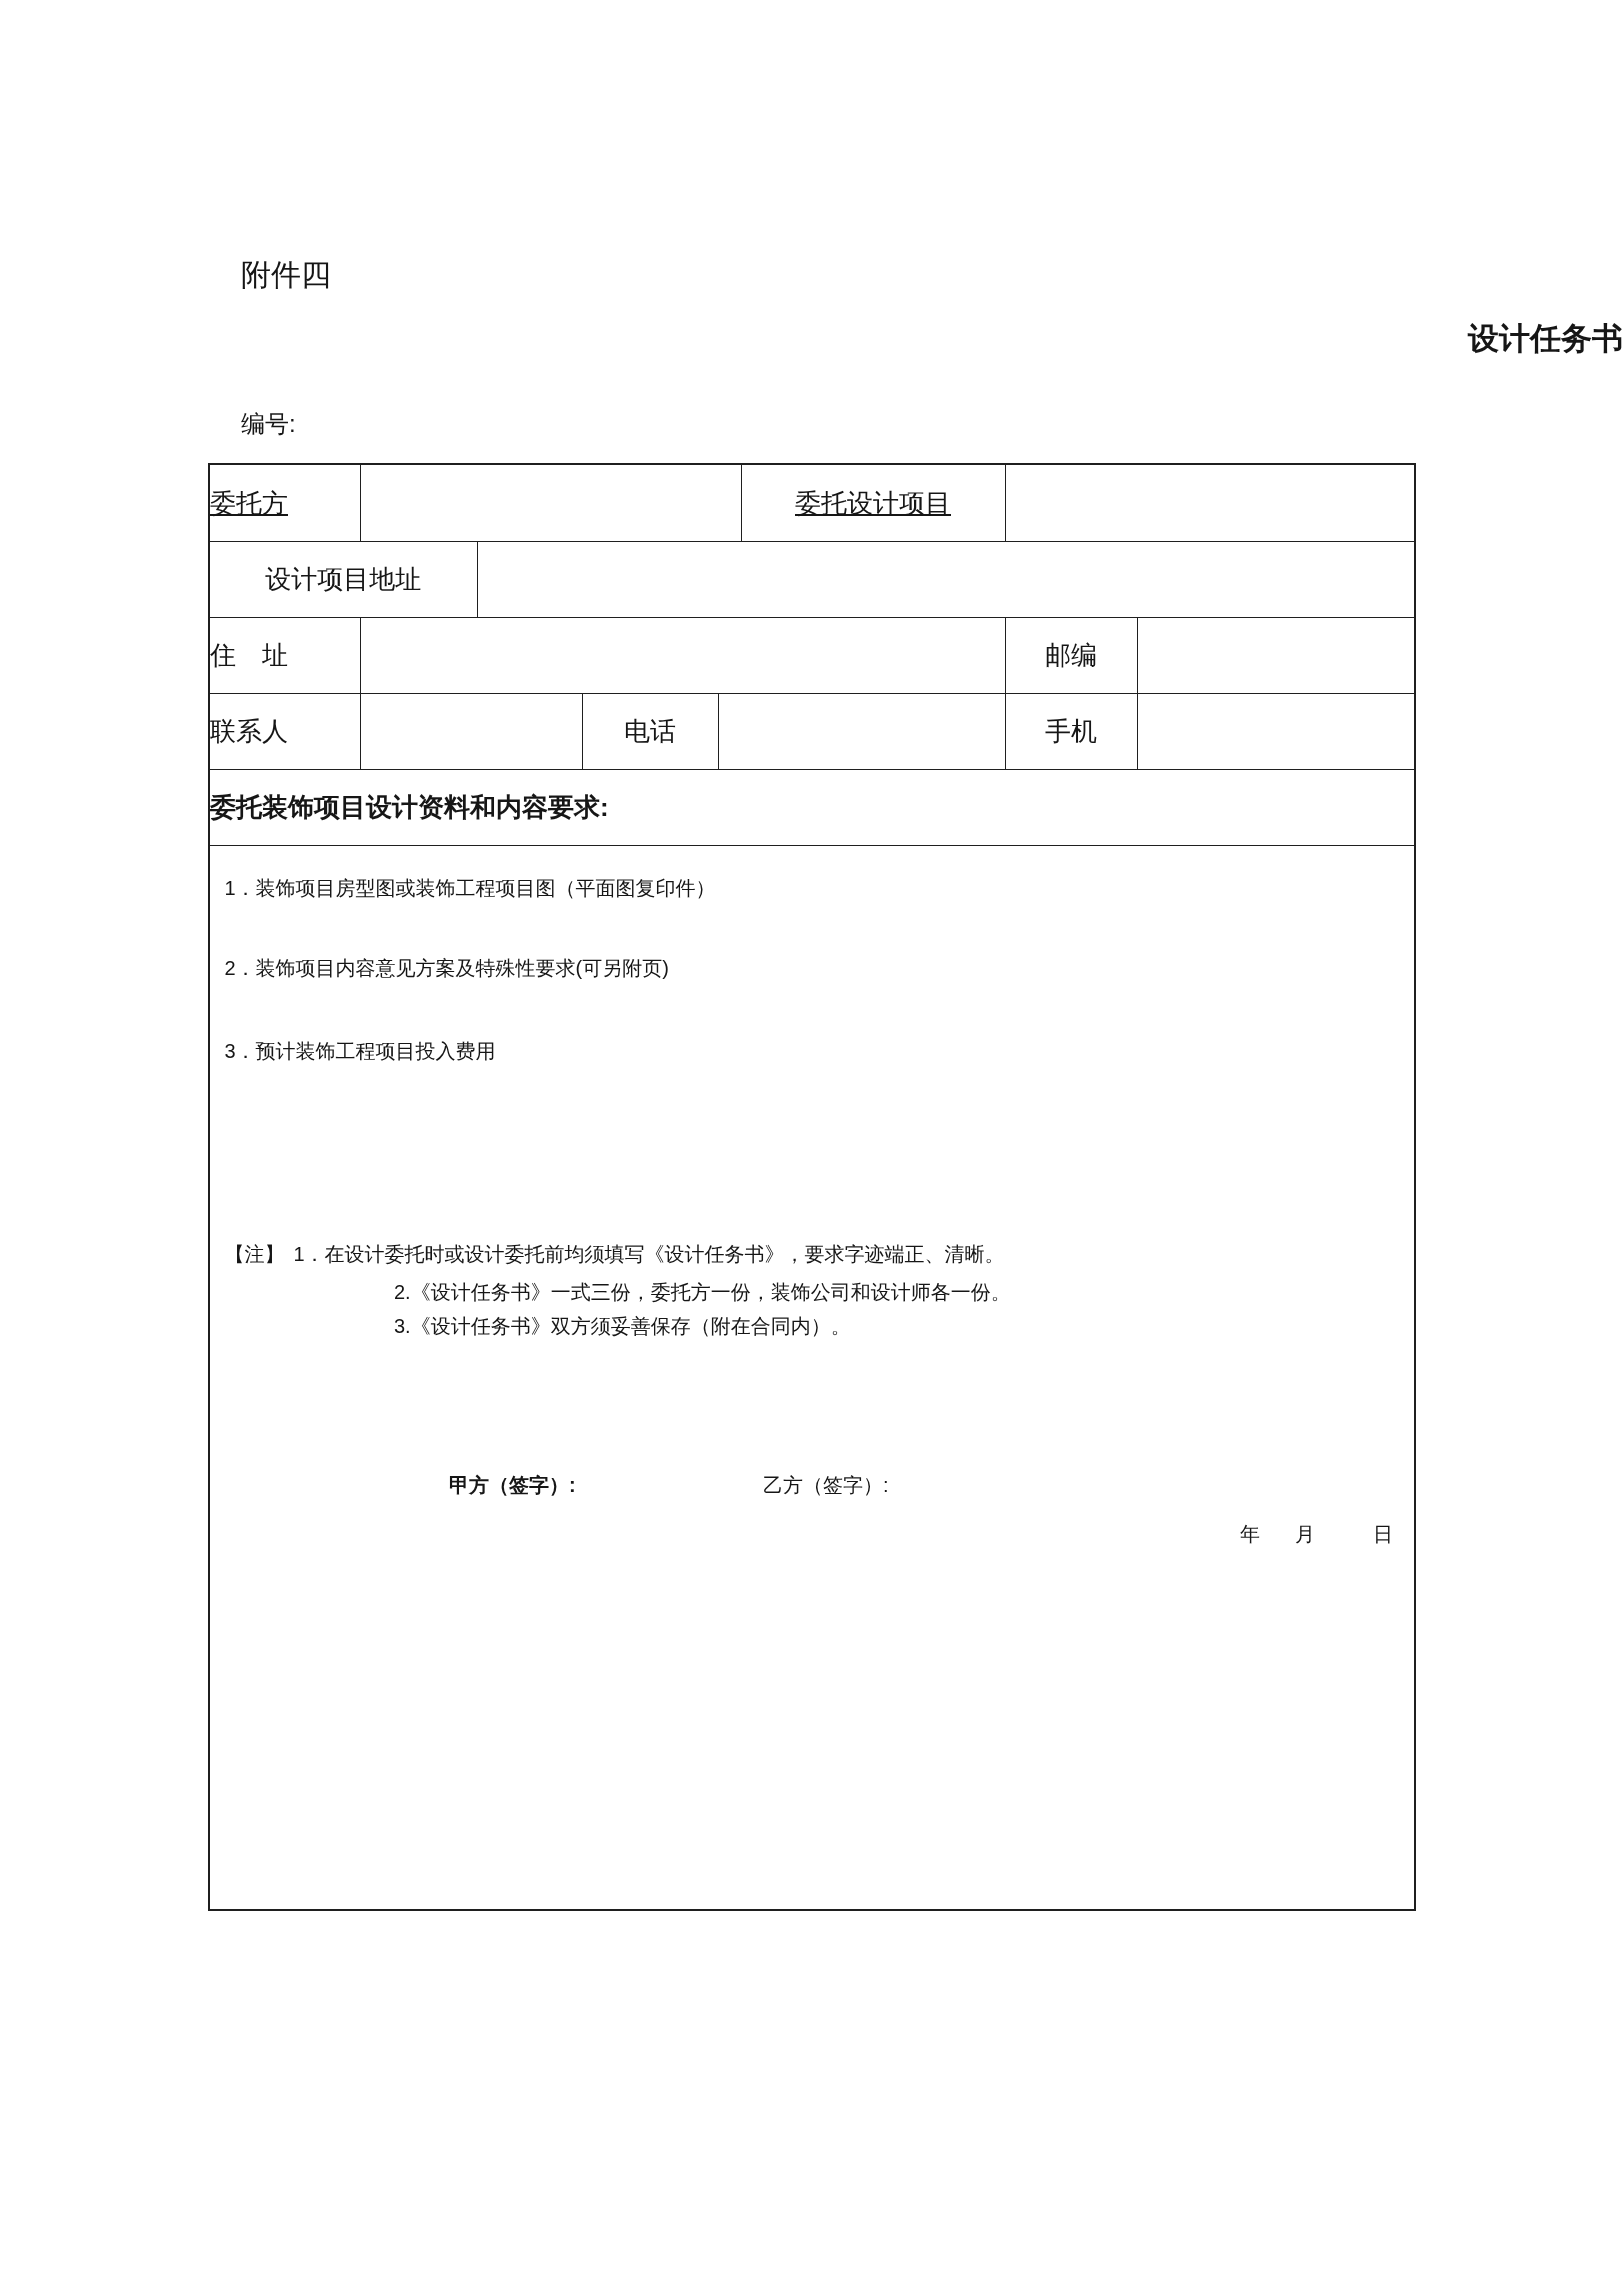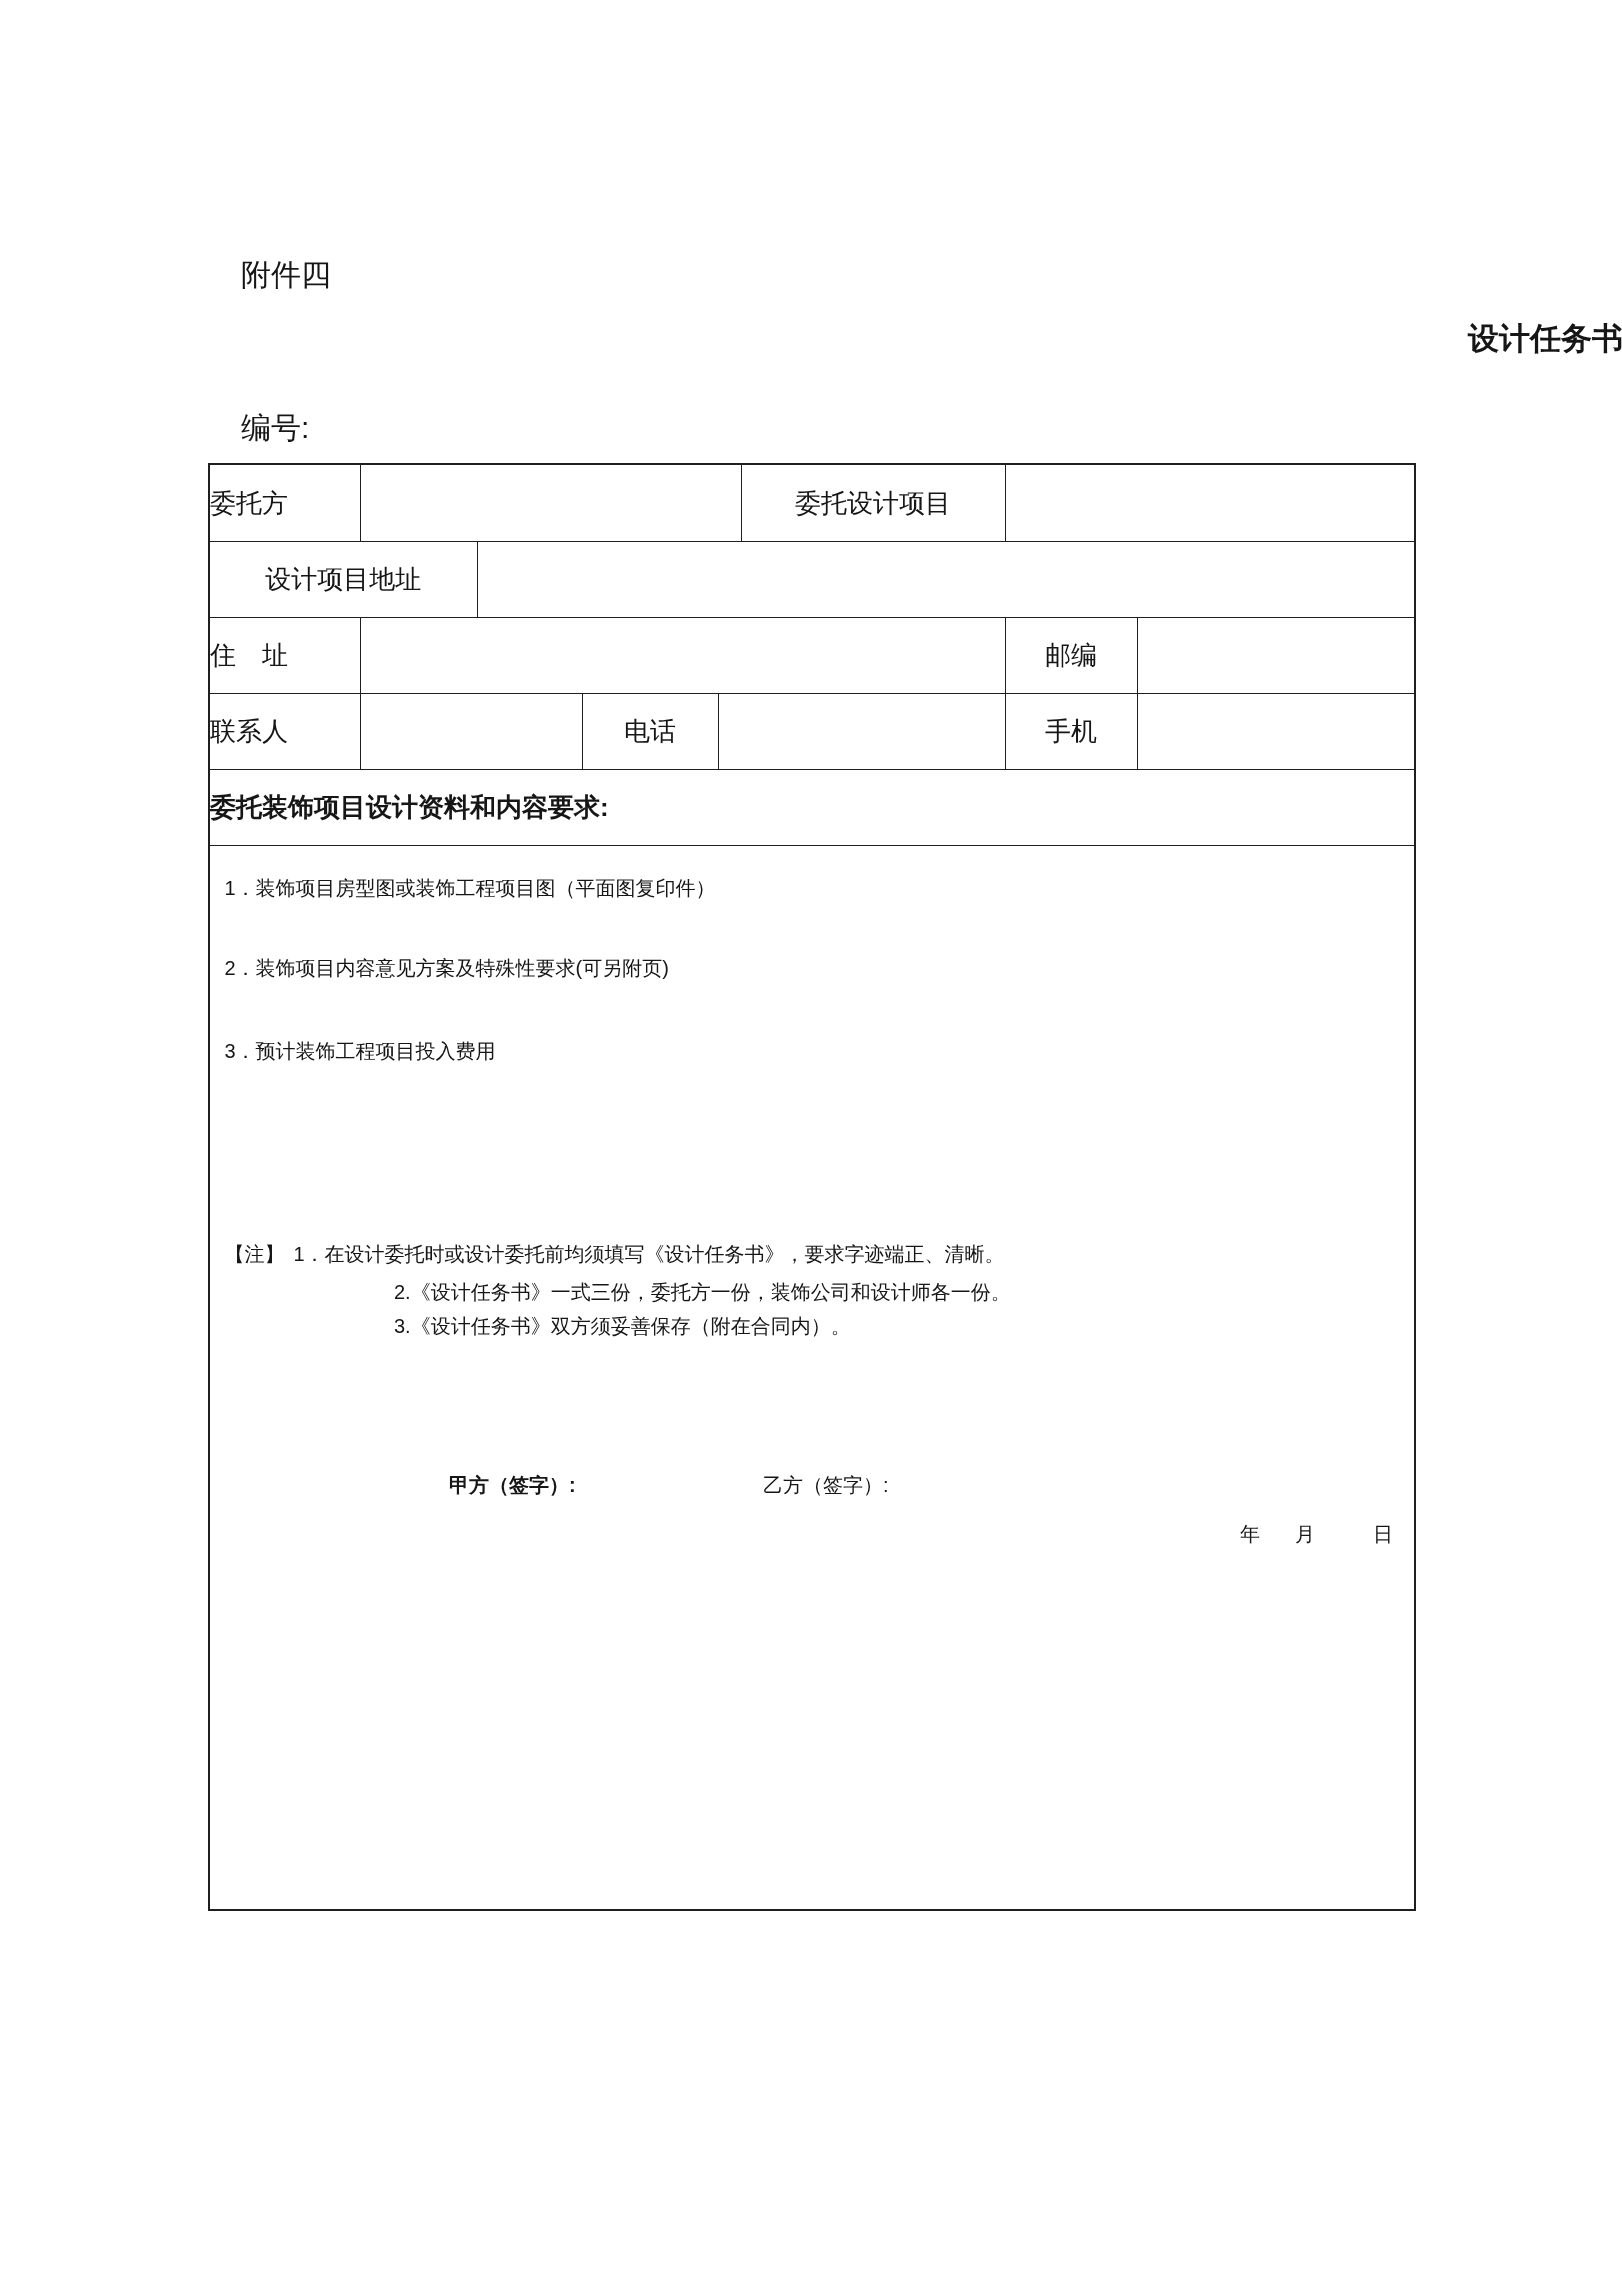--- a/index.html
+++ b/index.html
@@ -31,21 +31,21 @@
     text-align: right;
     font-size: 31px;
     font-weight: bold;
     line-height: 1.1;
     white-space: nowrap;
   }
   .serial-label {
     position: absolute;
     left: 241px;
     top: 411px;
-    font-size: 30px;
+    font-size: 24px;
     line-height: 1.1;
     white-space: nowrap;
   }
   table.form-table {
     position: absolute;
     left: 208px;
     top: 463px;
     width: 1206px;
     border-collapse: collapse;
     table-layout: fixed;
@@ -63,21 +63,21 @@
   td.label-left {
     padding-left: 33px;
     text-align: left;
     white-space: nowrap;
   }
   td.label-center {
     text-align: center;
     white-space: nowrap;
   }
   tr.r-std td { height: 75px; }
-  tr.r-first td { height: 76px; }
+  tr.r-first td { height: 76px; text-decoration: underline; }
   tr.r-head td { height: 75px; }
   td.req-header {
     padding-left: 14.5px;
     font-weight: bold;
     white-space: nowrap;
   }
   td.content-cell {
     height: 1063px;
     position: relative;
     vertical-align: top;

